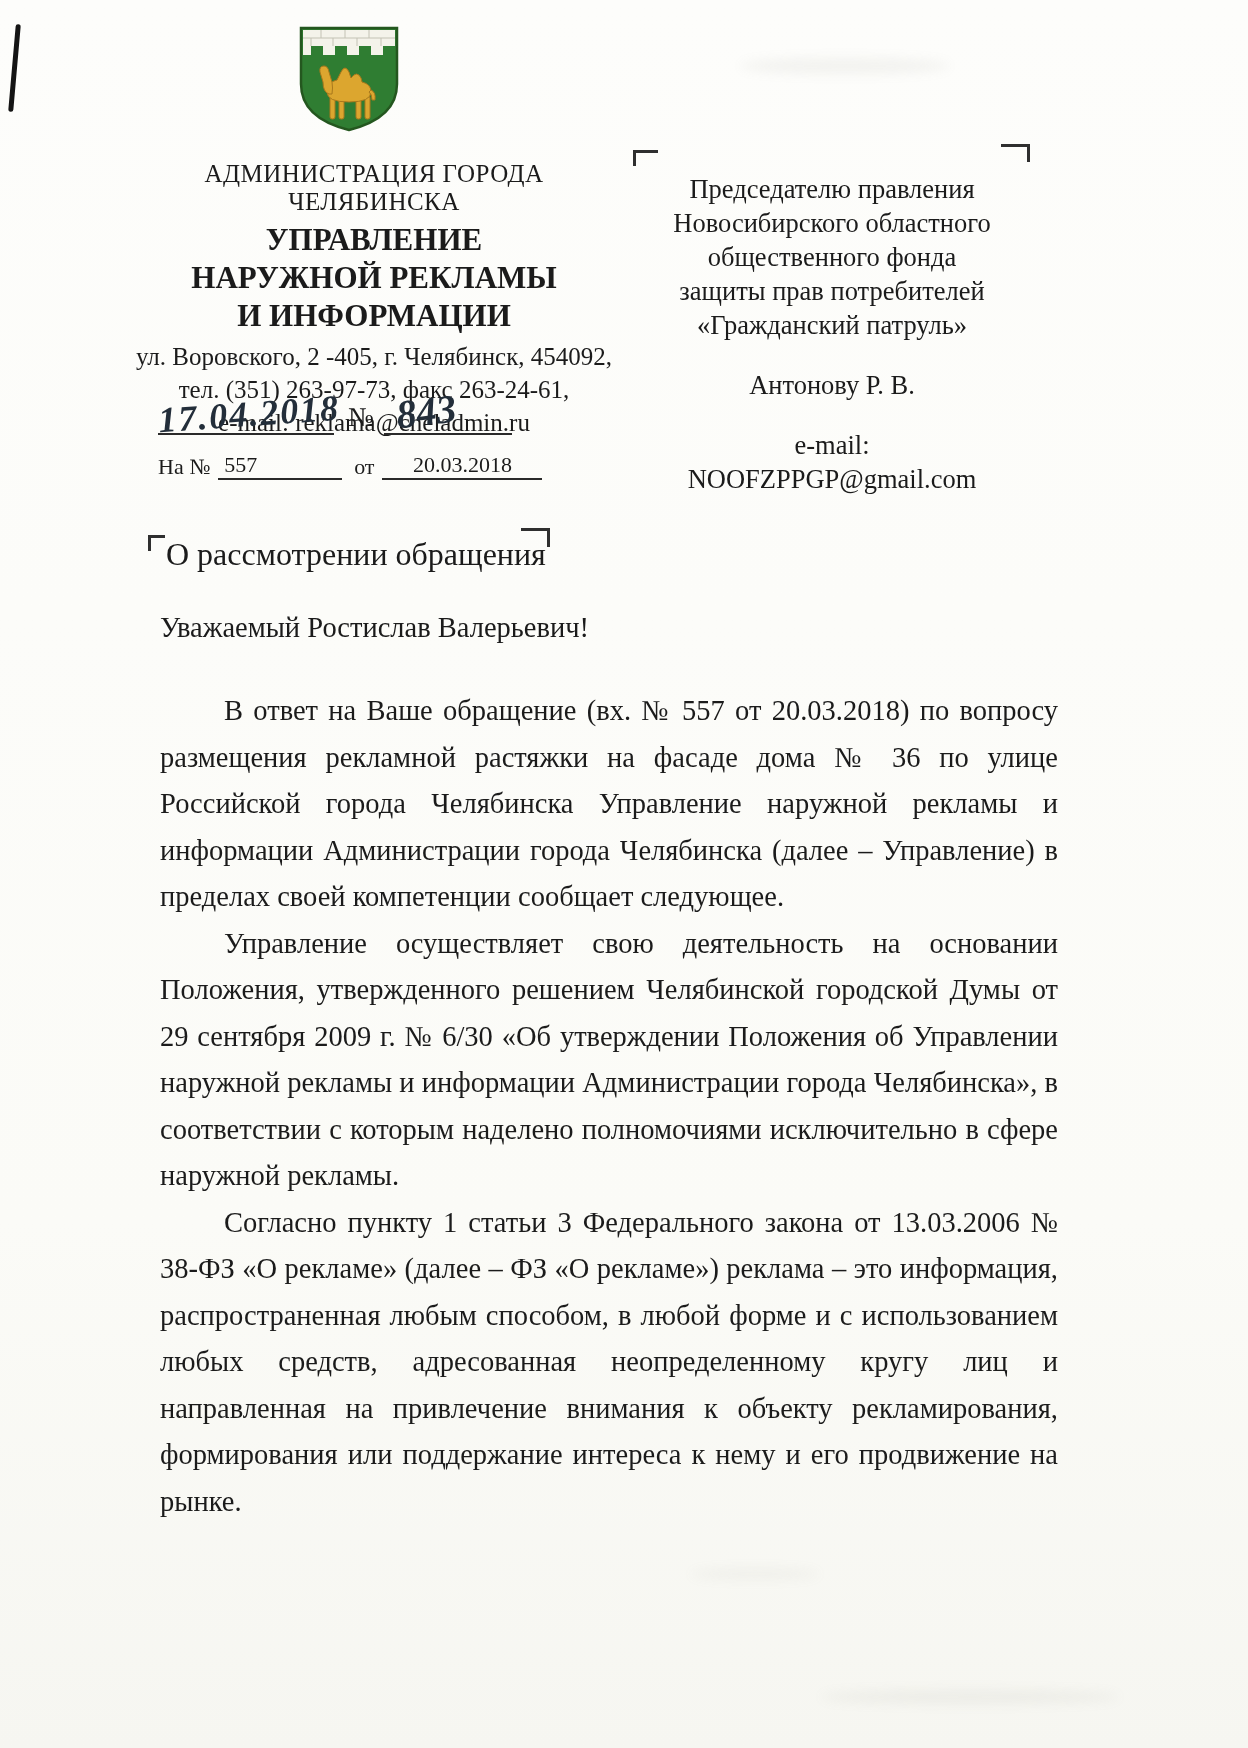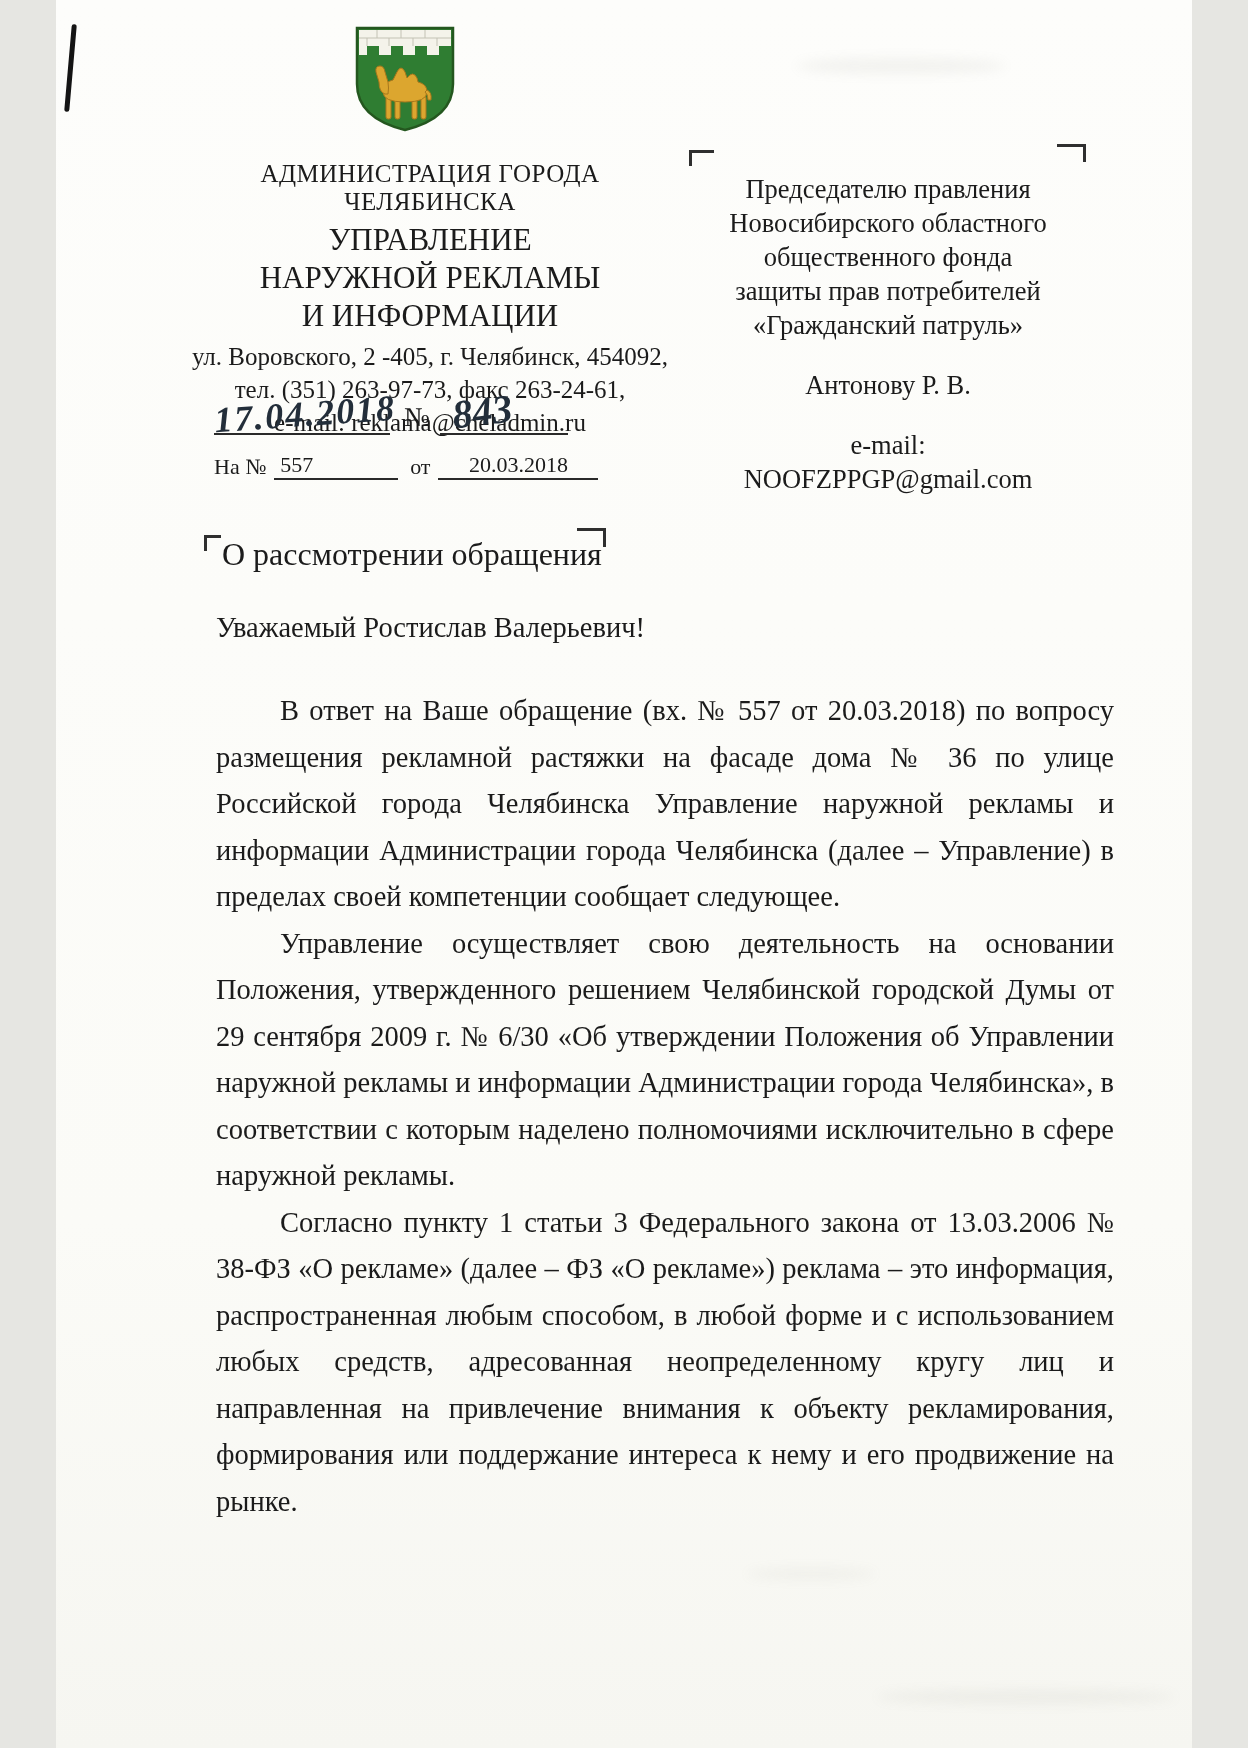--- a/index.html
+++ b/index.html
@@ -1,32 +1,32 @@
 <!DOCTYPE html>
 <html><head>
 <meta charset="utf-8">
 <style>
   html, body { margin:0; padding:0; background:#e6e6e2; }
   .page {
-    position:relative; width:1136px; height:1748px; margin:0 auto;
+    position:relative; width:1248px; height:1748px; margin:0 auto;
     background:linear-gradient(180deg,#fdfdfb 0%,#fbfbf7 70%,#f6f6f1 100%);
     font-family:"Liberation Serif", serif; color:#1b1b1b; overflow:hidden;
   }
 
   
   .pen-mark { position:absolute; left:12px; top:24px; width:5px; height:88px;
     background:#141414; border-radius:3px; transform:rotate(5deg); }
 
   
   .emblem { position:absolute; left:299px; top:26px; width:100px; height:106px; }
 
   
   .sender { position:absolute; left:118px; top:160px; width:512px; text-align:center; }
   .sender-administration { font-size:25px; letter-spacing:.5px; margin-bottom:5px; }
-  .sender-dept { font-size:31px; font-weight:normal; line-height:38px; }
+  .sender-dept { font-size:31px; font-weight:bold; line-height:38px; }
   .sender-contact { font-size:25px; line-height:33px; }
   .sender-contact.first { margin-top:5px; }
 
   
   .outgoing-line { position:absolute; left:158px; top:386px; height:54px; font-size:27px; white-space:nowrap; }
   .fill { display:inline-block; border-bottom:2px solid #2a2a2a; vertical-align:bottom; }
   .fill-date { width:176px; text-align:center; }
   .fill-num  { width:116px; text-align:left; padding-left:12px; }
   .num-sign  { display:inline-block; margin:0 10px 0 14px; vertical-align:bottom; padding-bottom:2px; }
   .hw { font-style:italic; font-weight:bold; color:#232e3a; display:inline-block; }

